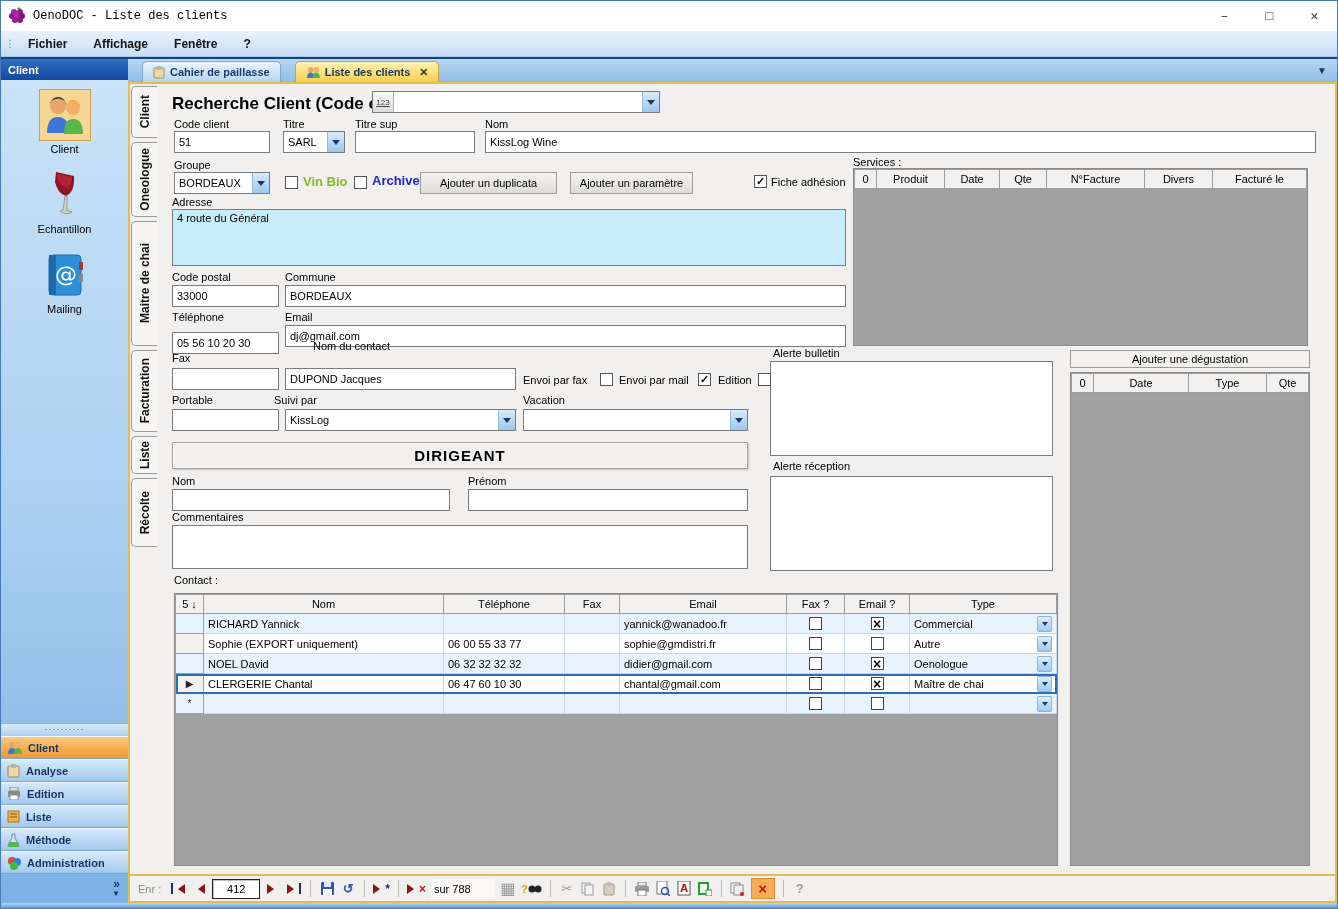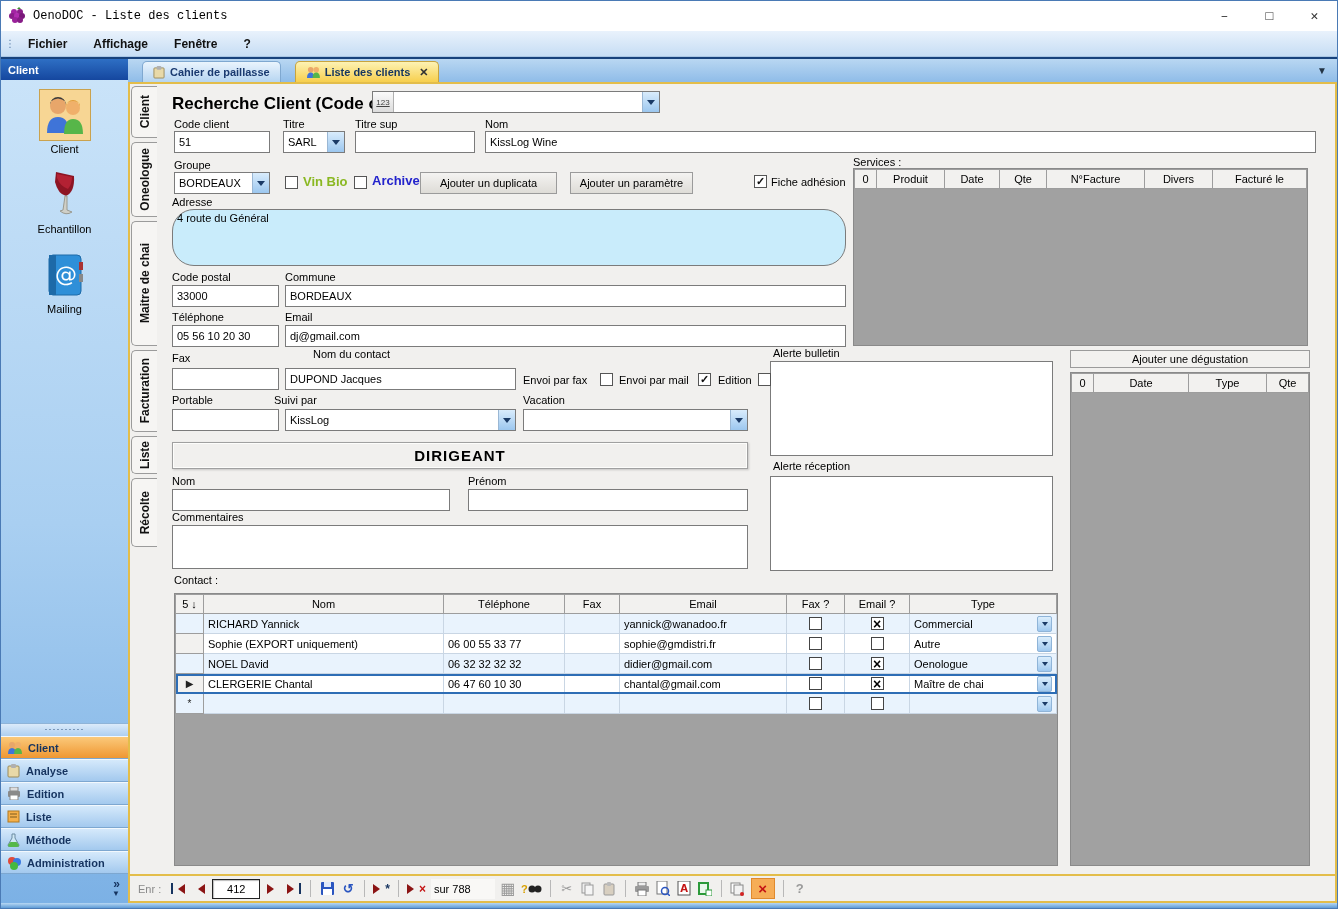--- a/index.html
+++ b/index.html
@@ -361,38 +361,38 @@
                 <th>Qte</th>
                 <th>N°Facture</th>
                 <th>Divers</th>
                 <th>Facturé le</th>
               </tr>
             </tbody>
               </table>
           </div>
 
           <div class="lbl" style="left:14px;top:112px;">Adresse</div>
-          <div class="area blue" style="left:14px;top:125px;width:674px;height:57px;border-radius:22px;">4 route du Général</div>
+          <div class="area blue" style="left:14px;top:125px;width:674px;height:57px;">4 route du Général</div>
 
           <div class="lbl" style="left:14px;top:187px;">Code postal</div>
           <div class="input" style="left:14px;top:201px;width:107px;height:22px;">33000</div>
           <div class="lbl" style="left:127px;top:187px;">Commune</div>
           <div class="input" style="left:127px;top:201px;width:561px;height:22px;">BORDEAUX</div>
 
           <div class="lbl" style="left:14px;top:227px;">Téléphone</div>
-          <div class="input" style="left:14px;top:241px;width:107px;height:22px;">05 56 10 20 30</div>
+          <div class="input" style="left:14px;top:248px;width:107px;height:22px;">05 56 10 20 30</div>
           <div class="lbl" style="left:127px;top:227px;">Email</div>
           <div class="input" style="left:127px;top:241px;width:561px;height:22px;">dj@gmail.com</div>
 
           <div class="lbl" style="left:615px;top:263px;">Alerte bulletin</div>
           <div class="area" style="left:612px;top:277px;width:283px;height:95px;"></div>
 
           <div class="lbl" style="left:14px;top:268px;">Fax</div>
           <div class="input" style="left:14px;top:284px;width:107px;height:22px;"></div>
-          <div class="lbl" style="left:127px;top:264px;padding-left:28px;">Nom du contact</div>
+          <div class="lbl" style="left:127px;top:256px;padding-left:28px;">Nom du contact</div>
           <div class="input" style="left:127px;top:284px;width:231px;height:22px;">DUPOND Jacques</div>
           <div class="lbl" style="left:365px;top:290px;">Envoi par fax</div>
           <div class="checkbox" style="left:442px;top:289px;"></div>
           <div class="lbl" style="left:461px;top:290px;">Envoi par mail</div>
           <div class="checkbox checked" style="left:540px;top:289px;"></div>
           <div class="lbl" style="left:560px;top:290px;">Edition</div>
           <div class="checkbox" style="left:600px;top:289px;"></div>
 
           <div class="lbl" style="left:14px;top:310px;">Portable</div>
           <div class="input" style="left:14px;top:325px;width:107px;height:22px;"></div>

